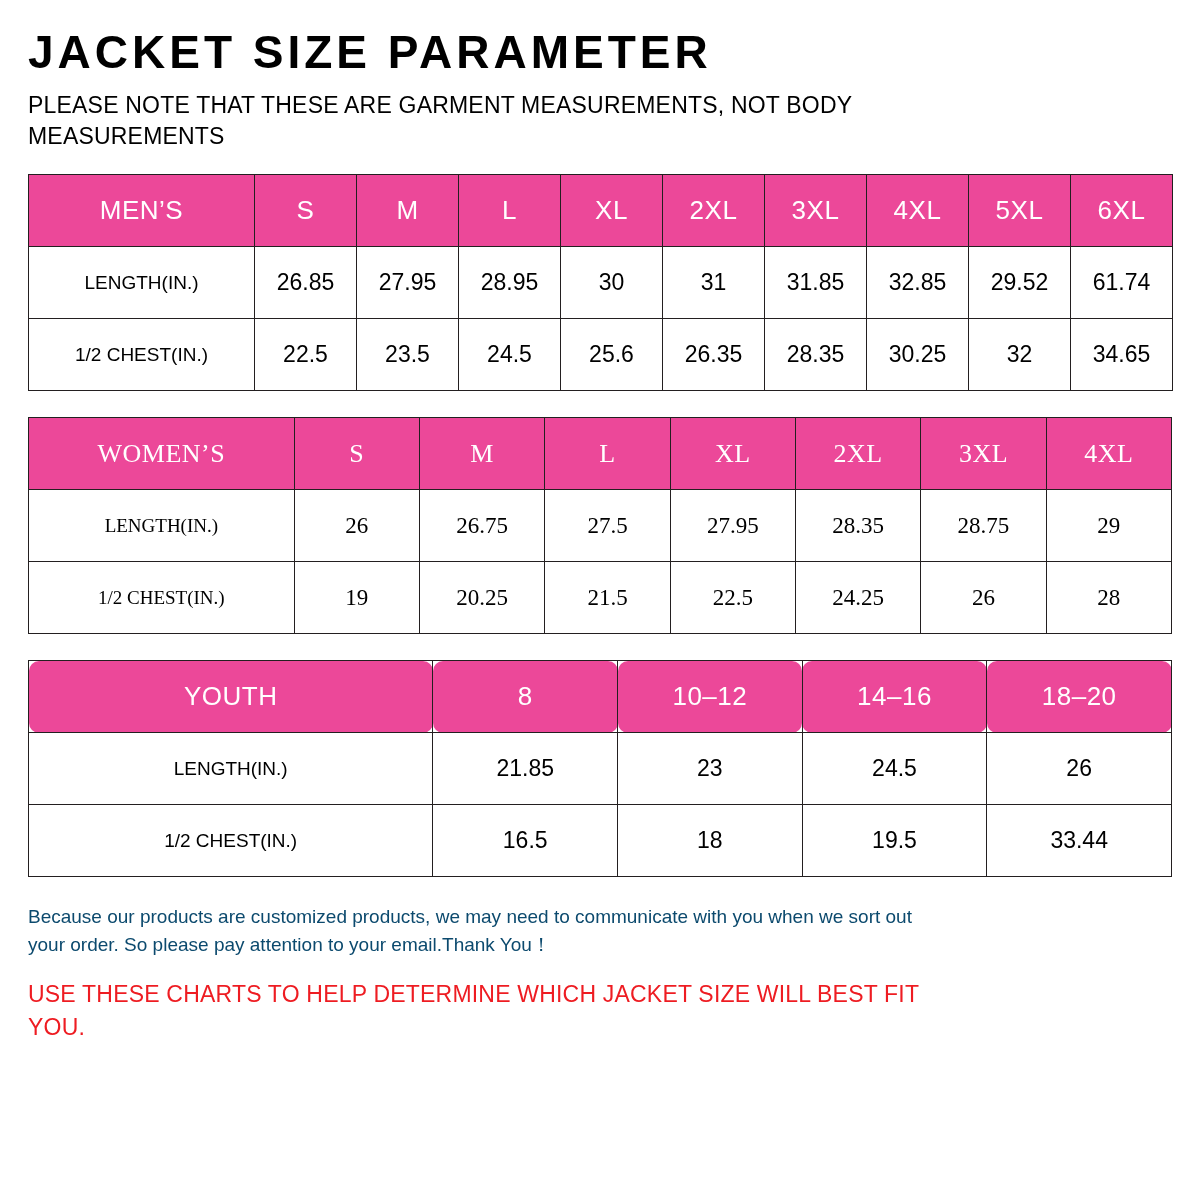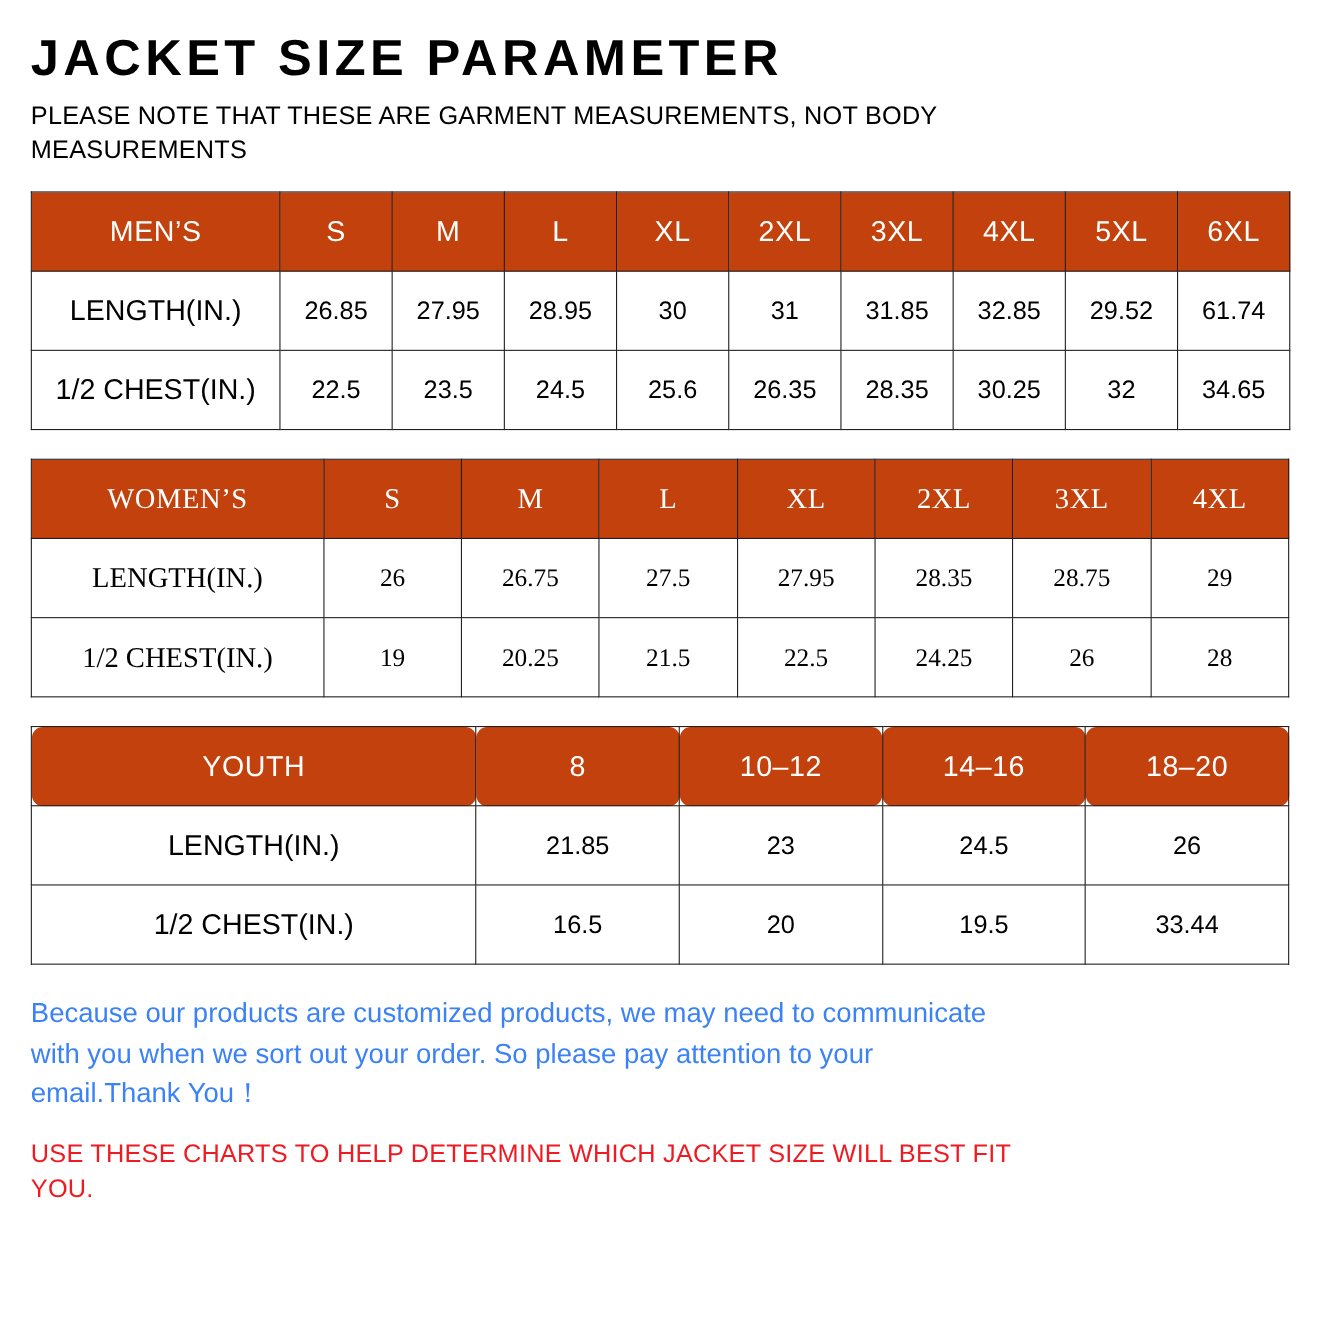--- a/index.html
+++ b/index.html
@@ -47,30 +47,30 @@
     border: 1px solid #231f20;
     text-align: center;
     vertical-align: middle;
     font-size: 23px;
     height: 72px;
     padding: 2px 4px;
     box-sizing: border-box;
     background: #ffffff;
   }
   table.size tr.head td {
-    background: #c2410c;
+    background: #ec4899;
     color: #ffffff;
     font-size: 26px;
     letter-spacing: 0.5px;
   }
   table.size tr.head td.label {
     font-size: 26px;
   }
   table.size td.label {
-    font-size: 26px;
+    font-size: 19px;
   }
   
   .men col.c0 { width: 226px; }
   .men col.c { width: 102px; }
 
   
   .women { width: 1144px; }
   .women col.c0 { width: 265px; }
   .women col.c { width: 125px; }
   .women td { height: 80px; font-family: Liberation Serif, serif; }
@@ -80,22 +80,22 @@
 
   
   .youth { width: 750px; }
   .youth col.c0 { width: 265px; }
   .youth col.c { width: 121px; }
   .youth td { height: 80px; font-size: 25px; border-radius: 10px; }
   .youth tr.head td { font-size: 28px; }
   .youth td.label { font-size: 26px; }
 
   .note-bottom {
-    color: #3b82f6;
-    font-size: 25px;
+    color: #0c4a6e;
+    font-size: 19px;
     line-height: 1.45;
     margin: 14px 0 0 0;
     max-width: 1140px;
   }
   .note-bottom2 {
     color: #ee1c22;
     font-size: 23px;
     line-height: 1.4;
     margin: 20px 0 0 0;
     letter-spacing: 0.2px;
@@ -227,21 +227,21 @@
       <tr>
         <td class="label">LENGTH(IN.)</td>
         <td>21.85</td>
         <td>23</td>
         <td>24.5</td>
         <td>26</td>
       </tr>
       <tr>
         <td class="label">1/2 CHEST(IN.)</td>
         <td>16.5</td>
-        <td>20</td>
+        <td>18</td>
         <td>19.5</td>
         <td>33.44</td>
       </tr>
     </tbody>
   </table>
 
   <p class="note-bottom">Because our products are customized products, we may need to communicate with you when we sort out your order. So please pay attention to your email.Thank You！</p>
   <p class="note-bottom2">USE THESE CHARTS TO HELP DETERMINE WHICH JACKET SIZE WILL BEST FIT YOU.</p>
 
 </div>

